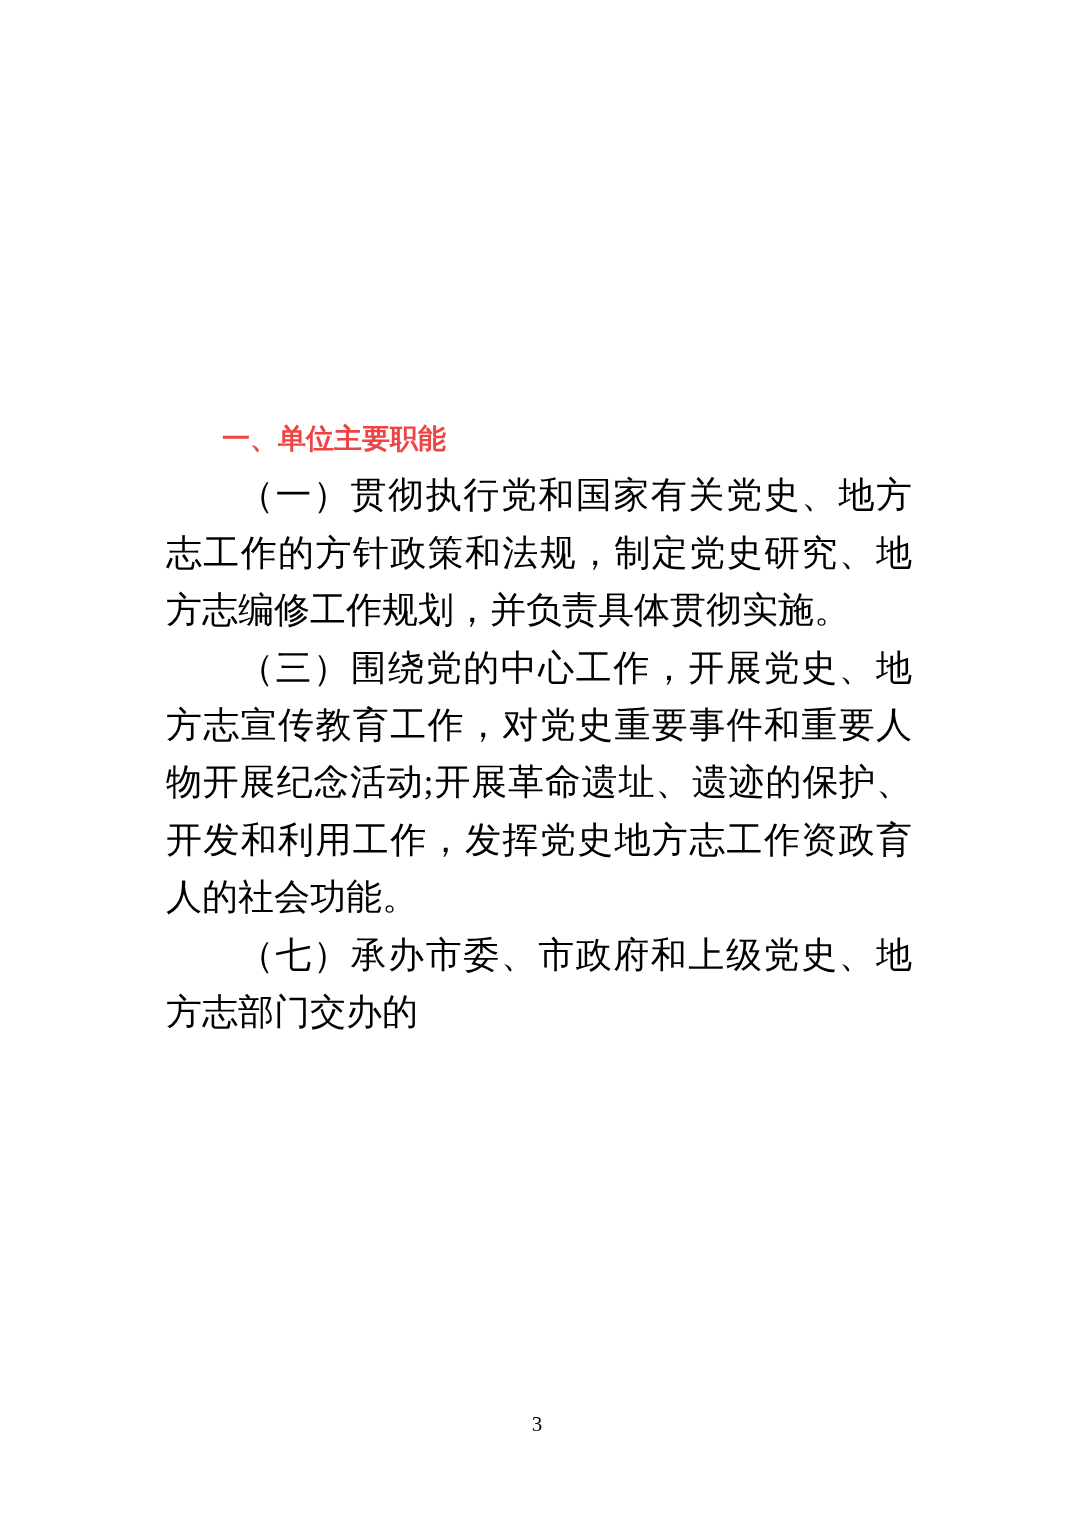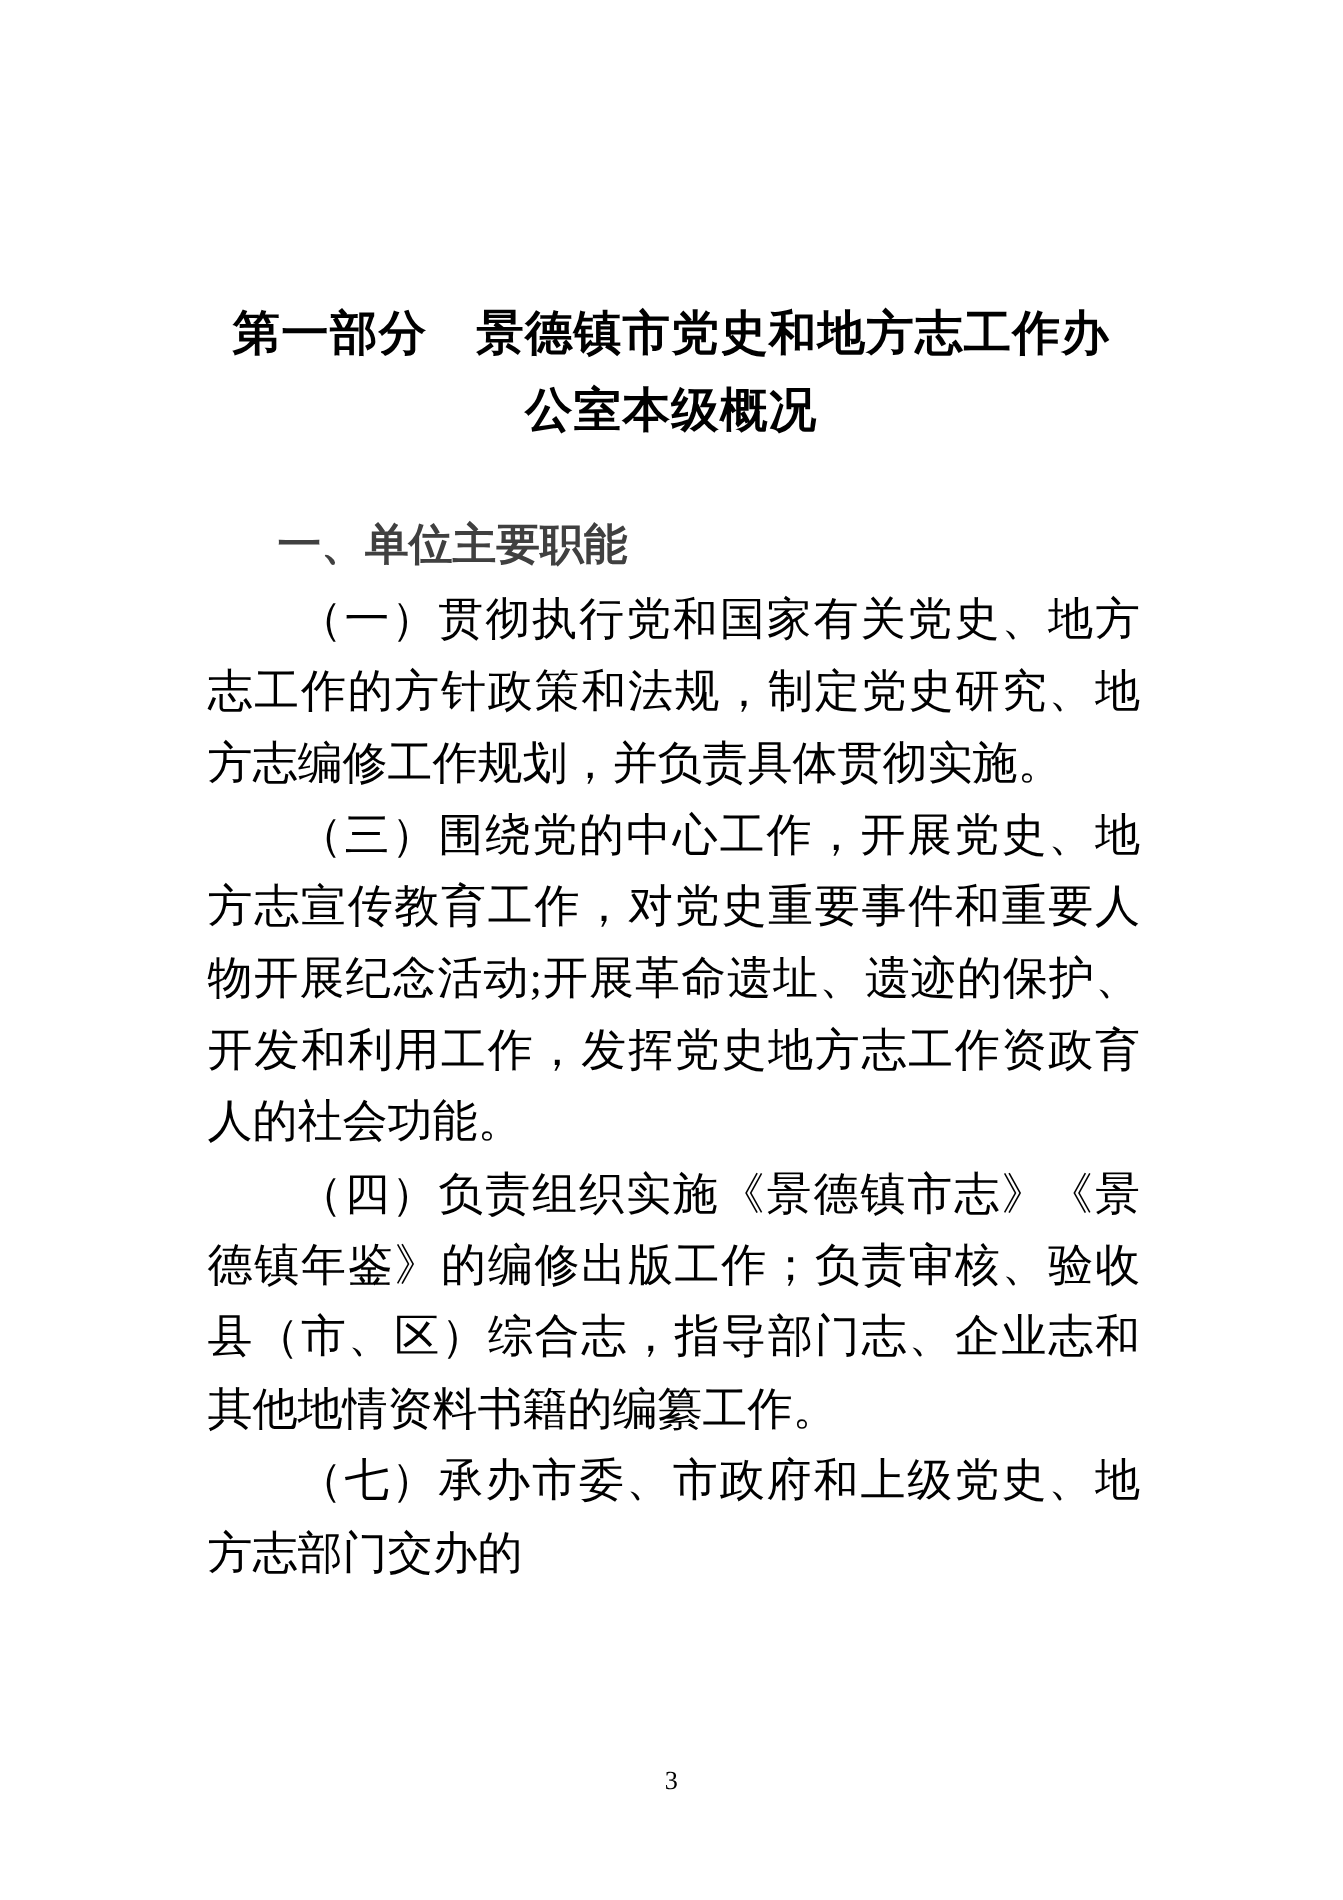--- a/index.html
+++ b/index.html
@@ -30,26 +30,26 @@
     color: #000000;
   }
   .content {
     position: absolute;
     top: 410px;
     left: 166px;
     width: 746px;
   }
   .section-heading {
     margin: 0;
-    font-family: Liberation Mono, monospace;
+    font-family: Liberation Sans, sans-serif;
     font-weight: bold;
-    font-size: 35px;
+    font-size: 28px;
     line-height: 57.4px;
     text-indent: 56px;
-    color: #404040;
+    color: #ef4444;
   }
   .para {
     margin: 0;
     font-family: "Liberation Serif", "DejaVu Serif", serif;
     font-weight: normal;
     font-size: 36px;
     line-height: 57.4px;
     text-indent: 2em;
     text-align: justify;
     text-justify: inter-ideograph;
@@ -65,34 +65,29 @@
     font-size: 21px;
     line-height: 28px;
     color: #000000;
   }
 </style>
 </head>
 <body>
 
 <div class="page">
 
-  <div class="doc-title">
-    <div>第一部分　景德镇市党史和地方志工作办</div>
-    <div>公室本级概况</div>
-  </div>
 
   <div class="content">
     <h2 class="section-heading">一、单位主要职能</h2>
 
     <p class="para">（一）贯彻执行党和国家有关党史、地方志工作的方针政策和法规，制定党史研究、地方志编修工作规划，并负责具体贯彻实施。</p>
 
 
     <p class="para">（三）围绕党的中心工作，开展党史、地方志宣传教育工作，对党史重要事件和重要人物开展纪念活动;开展革命遗址、遗迹的保护、开发和利用工作，发挥党史地方志工作资政育人的社会功能。</p>
 
-    <p class="para">（四）负责组织实施《景德镇市志》《景德镇年鉴》的编修出版工作；负责审核、验收县（市、区）综合志，指导部门志、企业志和其他地情资料书籍的编纂工作。</p>
 
 
 
     <p class="para">（七）承办市委、市政府和上级党史、地方志部门交办的</p>
   </div>
 
   <div class="page-number">3</div>
 
 </div>
 

